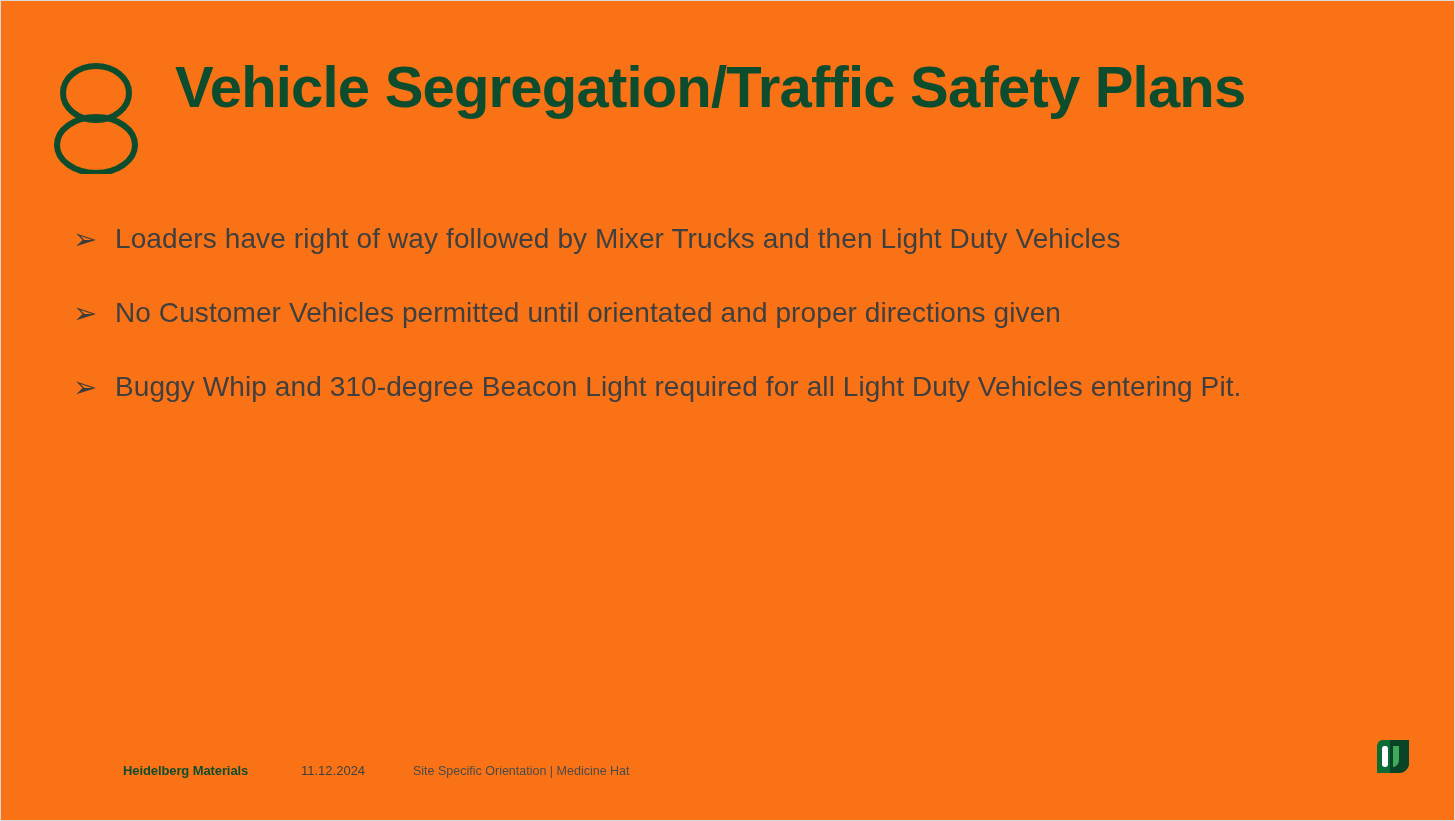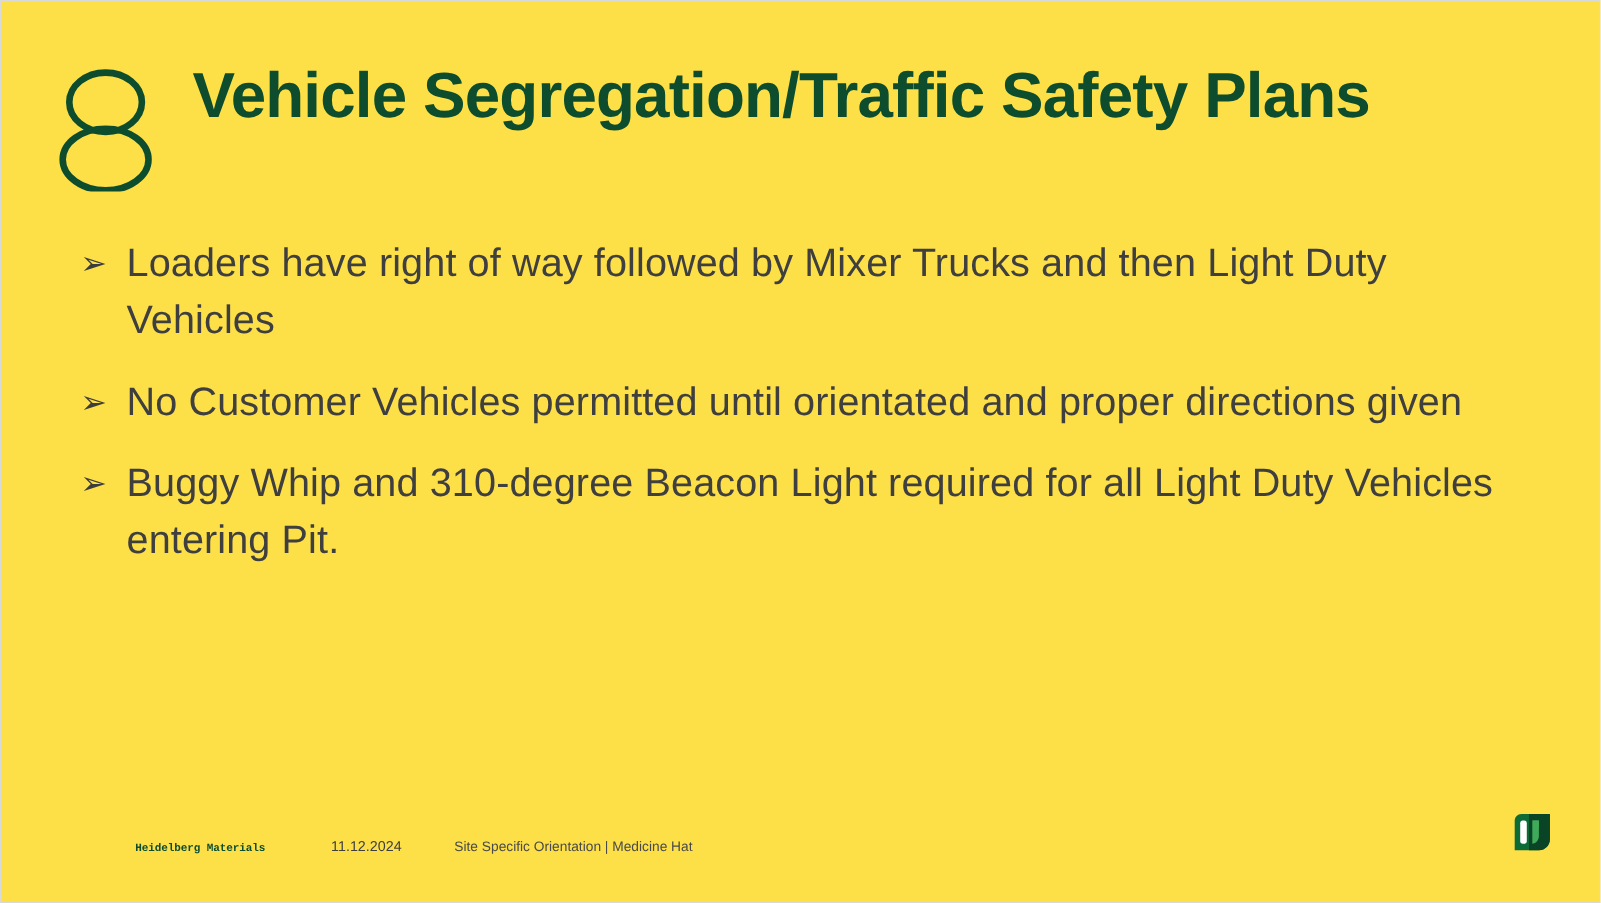--- a/index.html
+++ b/index.html
@@ -9,21 +9,21 @@
   }
   body {
     font-family: "Liberation Sans", sans-serif;
     -webkit-font-smoothing: antialiased;
   }
 
   .slide {
     position: relative;
     width: 1455px;
     height: 821px;
-    background: #fde047;
+    background: #f97316;
     box-sizing: border-box;
     border: 1px solid #d9d9d9;
     overflow: hidden;
   }
 
   
   .title-row {
     position: absolute;
     left: 52px;
     top: 52px;
@@ -75,38 +75,38 @@
     font-family: "DejaVu Sans", sans-serif;
     text-align: left;
     padding-left: 2px;
     box-sizing: border-box;
   }
 
   .bullet-text {
     flex: 1 1 auto;
     font-family: "Liberation Sans", sans-serif;
     font-weight: 400;
-    font-size: 36px;
+    font-size: 28px;
     line-height: 52px;
     color: #3f3f3f;
     letter-spacing: 0.1px;
     max-width: 1275px;
   }
 
   
   .footer {
     position: absolute;
     left: 122px;
     bottom: 42px;
     display: flex;
     align-items: baseline;
   }
   .footer-brand {
-    font-family: Liberation Mono, monospace;
-    font-size: 10px;
+    font-family: Liberation Sans, sans-serif;
+    font-size: 13px;
     font-weight: 700;
     color: #0d4d2e;
     letter-spacing: -0.1px;
     width: 178px;
   }
   .footer-date {
     font-family: "Liberation Sans", sans-serif;
     font-size: 13px;
     font-weight: 400;
     color: #3f3f3f;

